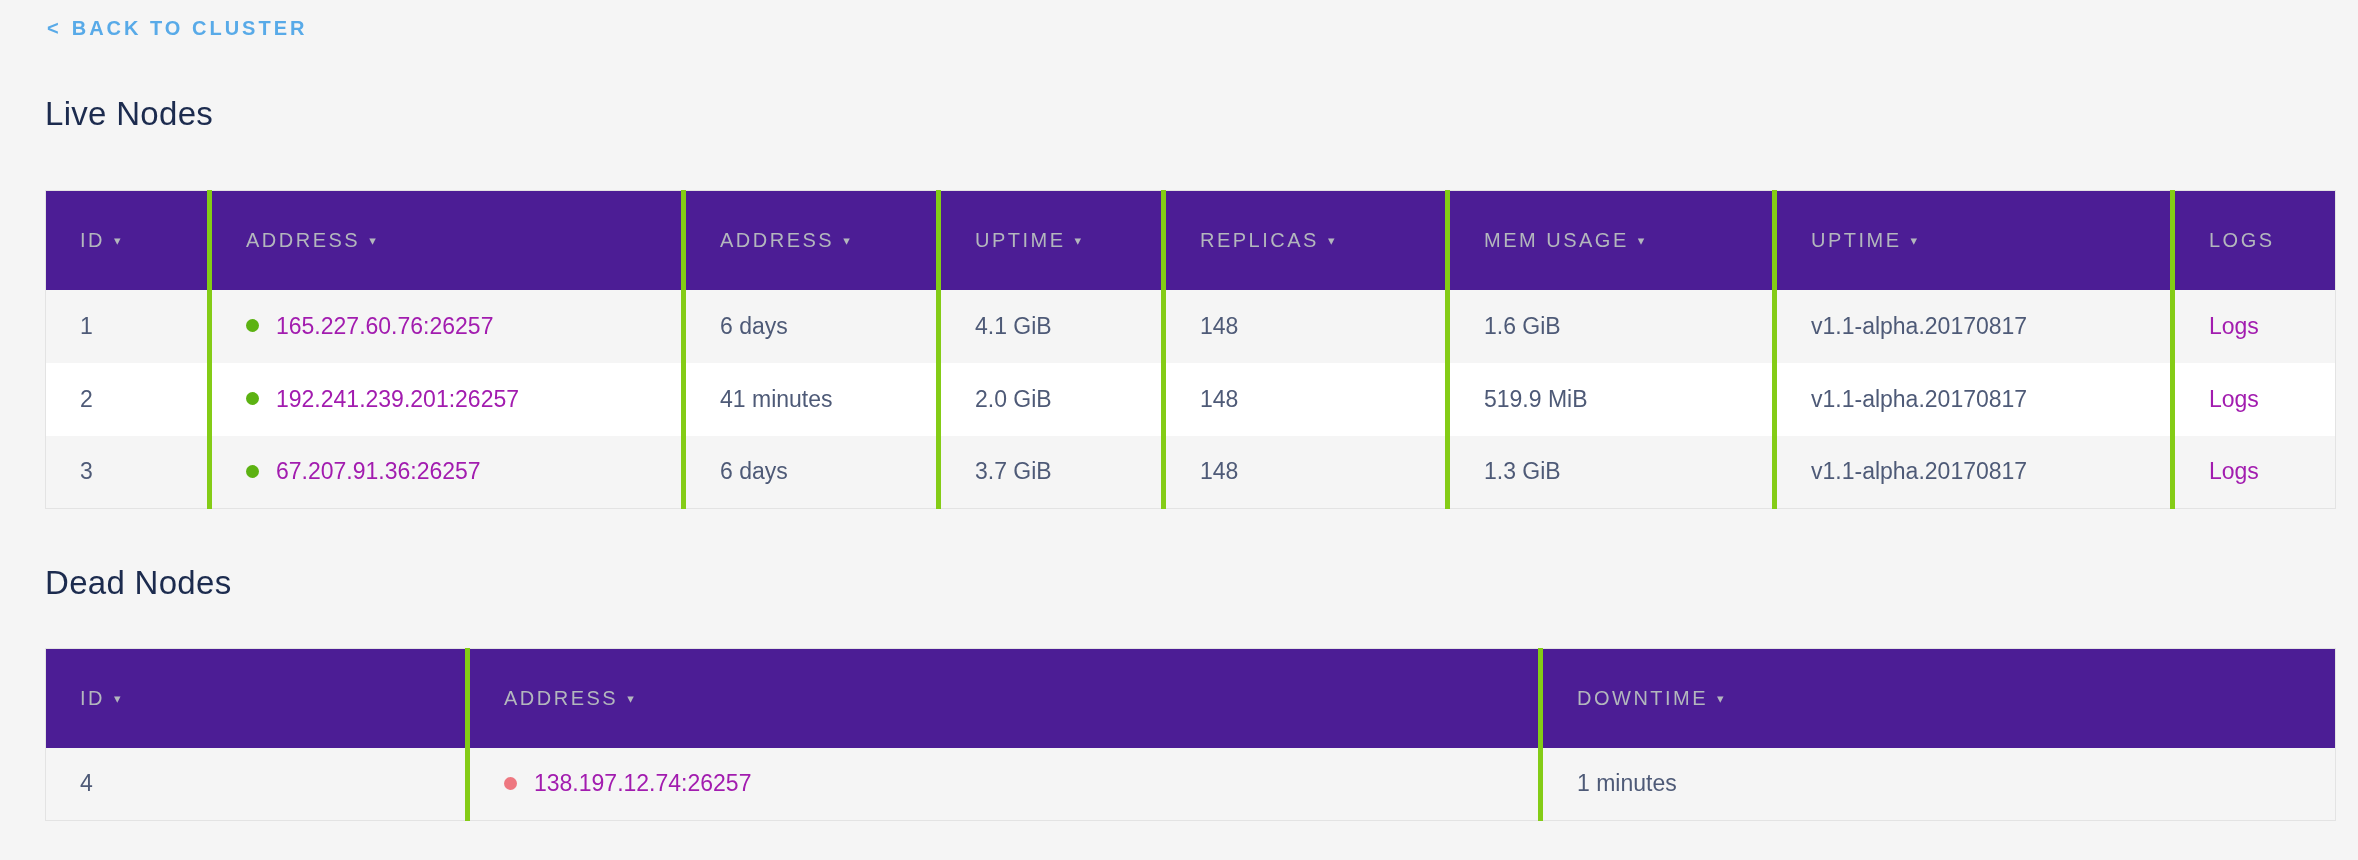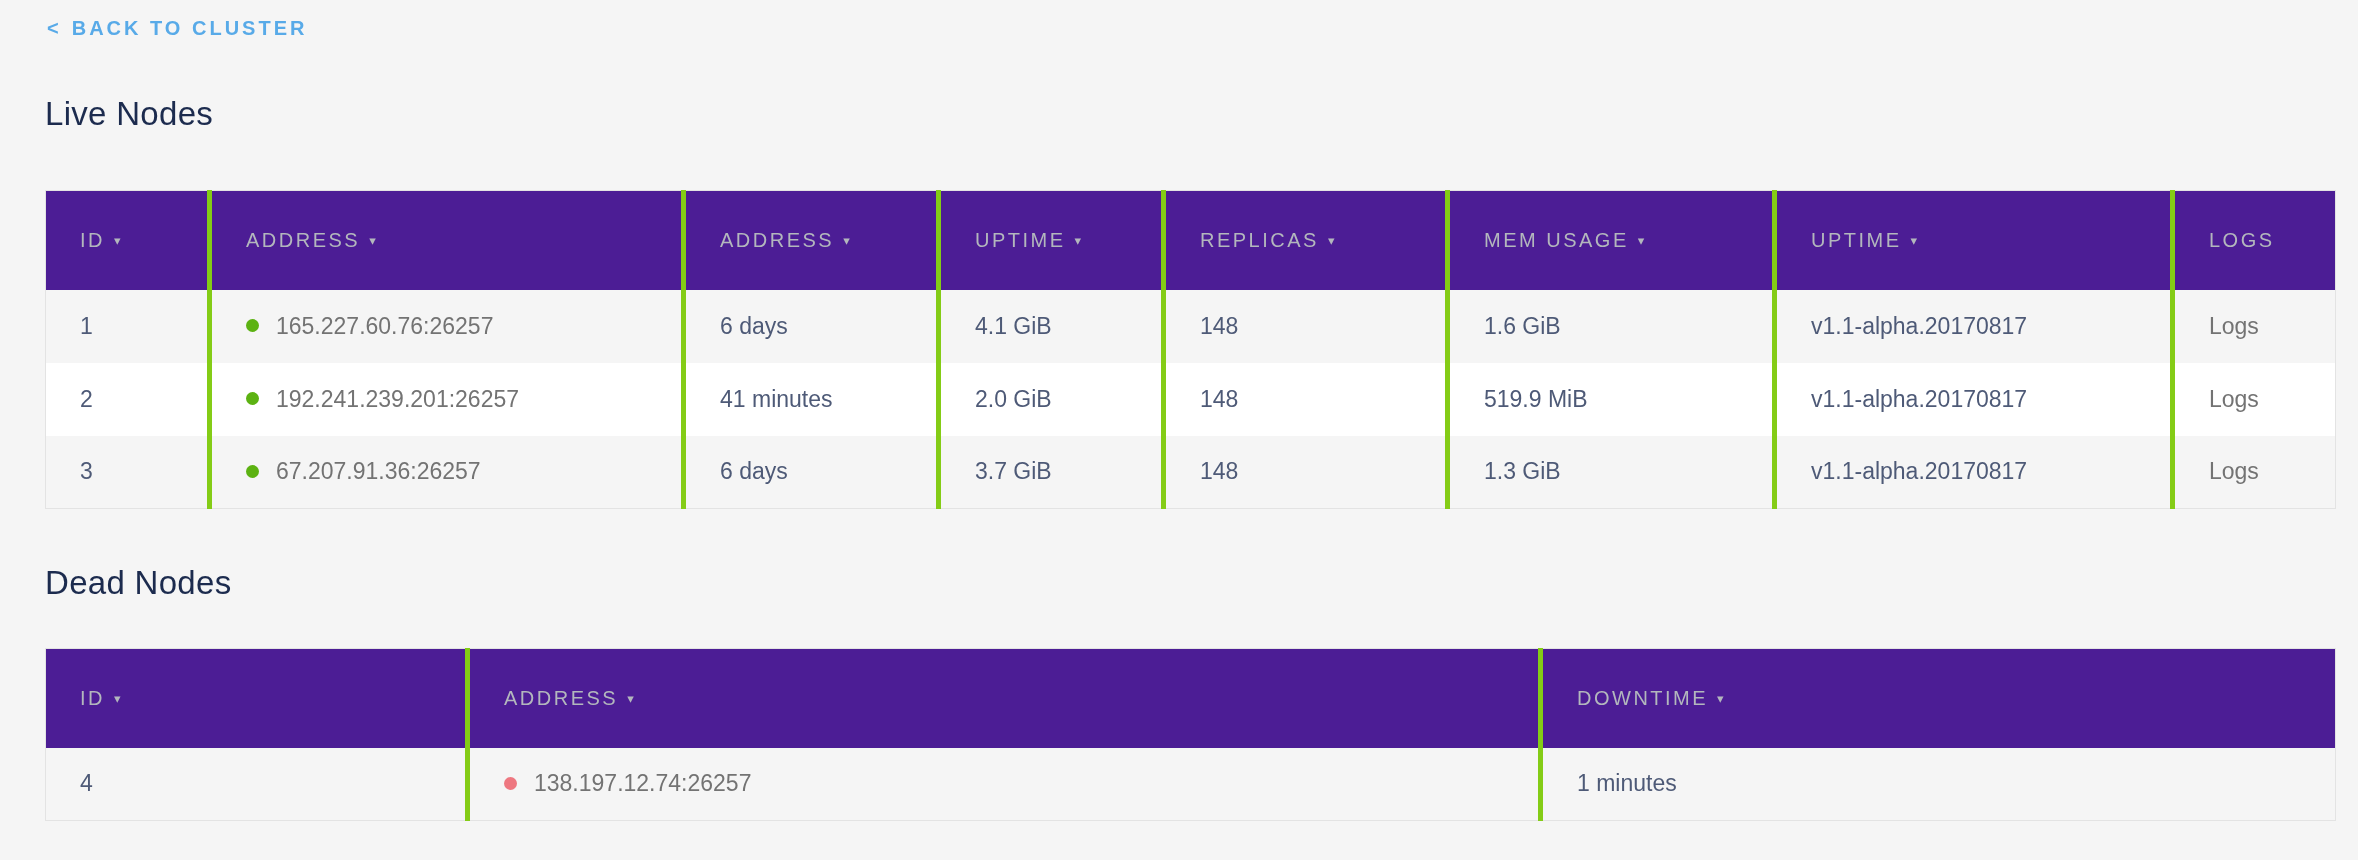--- a/index.html
+++ b/index.html
@@ -87,21 +87,21 @@
     border-radius: 50%;
     margin-right: 17px;
     vertical-align: middle;
     position: relative;
     top: -2px;
   }
   .status-dot.live { background: #5cb212; }
   .status-dot.dead { background: #ee7780; }
 
   a.cell-link {
-    color: #737373;
+    color: #a21caf;
     text-decoration: none;
     cursor: pointer;
   }
 </style>
 </head>
 <body>
 
 <div class="page">
 
   <a class="back-link">

